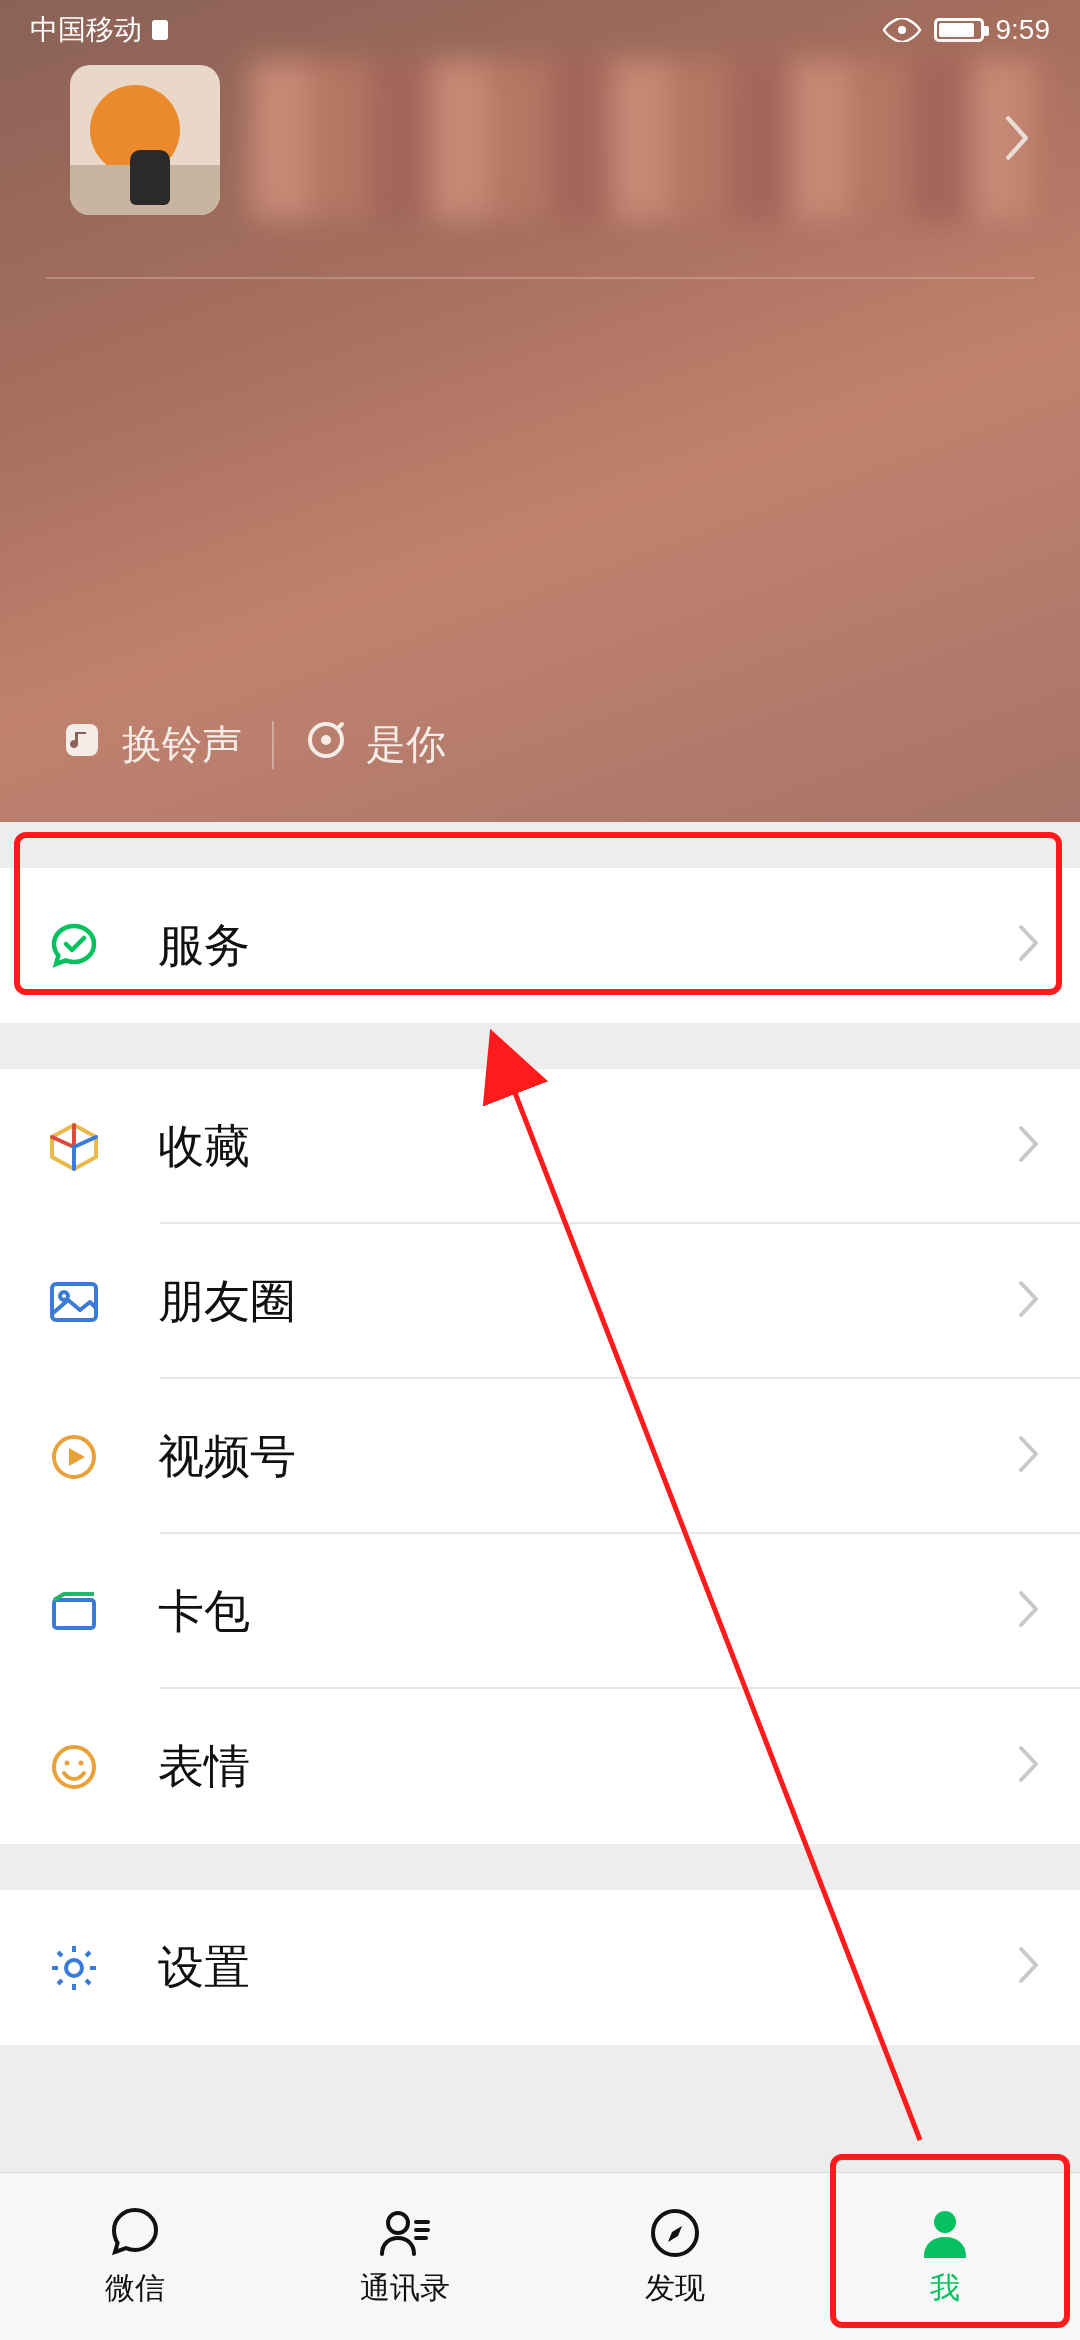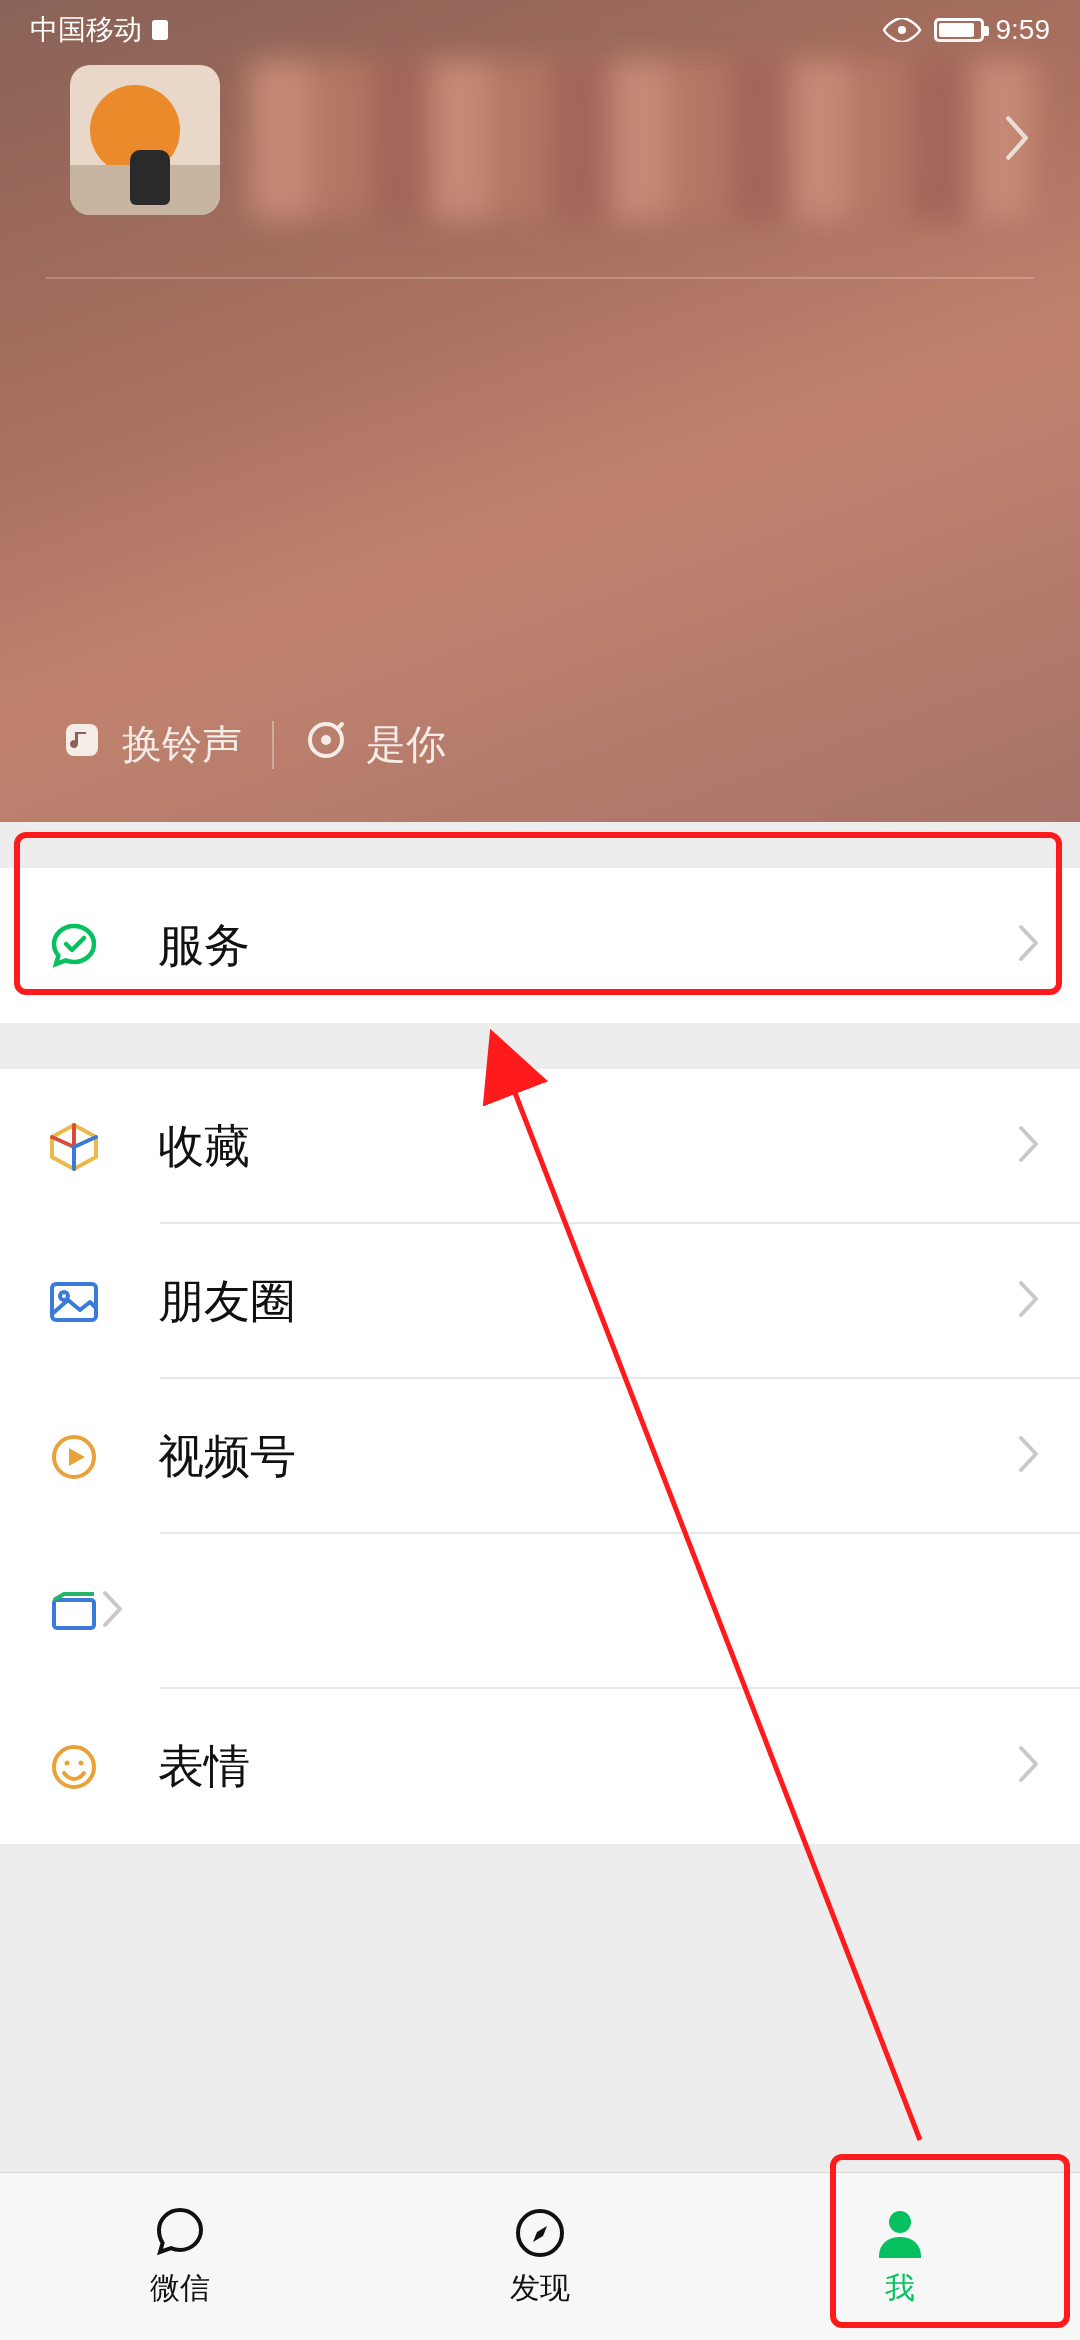--- a/index.html
+++ b/index.html
@@ -209,20 +209,21 @@
           </svg></span>
       <div class="divider-inset"></div>
     </div>
     <div class="row">
       <span class="icon">
         <svg width="56" height="56" viewBox="0 0 56 56" fill="none" stroke-width="4" stroke-linejoin="round">
             <rect x="8" y="16" width="40" height="28" rx="3" stroke="#3a7bd9"></rect>
             <path d="M8 16 L18 10 L48 10" stroke="#28b36a"></path>
           </svg>
       </span>
+      <span class="label">卡包</span>
       <span class="chev"><svg width="22" height="38" viewBox="0 0 22 38" fill="none" stroke="#c9c9c9" stroke-width="4" stroke-linecap="round" stroke-linejoin="round">
             <polyline points="3,3 18,19 3,35"></polyline>
           </svg></span>
       <div class="divider-inset"></div>
     </div>
     <div class="row">
       <span class="icon">
         <svg width="56" height="56" viewBox="0 0 56 56" fill="none" stroke="#e9a23a" stroke-width="4" stroke-linecap="round">
             <circle cx="28" cy="28" r="20"></circle>
             <circle cx="21" cy="24" r="2.5" fill="#e9a23a" stroke="none"></circle>
@@ -231,31 +232,57 @@
           </svg>
       </span>
       <span class="label">表情</span>
       <span class="chev"><svg width="22" height="38" viewBox="0 0 22 38" fill="none" stroke="#c9c9c9" stroke-width="4" stroke-linecap="round" stroke-linejoin="round">
             <polyline points="3,3 18,19 3,35"></polyline>
           </svg></span>
     </div>
   </div>
 
   <div class="gap"></div>
+  <div class="group">
+    <div class="row">
+      <span class="icon">
+        <svg width="56" height="56" viewBox="0 0 56 56" fill="none" stroke="#3a7bd9" stroke-width="4" stroke-linejoin="round">
+            <circle cx="28" cy="28" r="8"></circle>
+            <path d="M28 6v6M28 44v6M6 28h6M44 28h6M12 12l4 4M40 40l4 4M44 12l-4 4M12 44l4-4"></path>
+          </svg>
+      </span>
+      <span class="label">设置</span>
+      <span class="chev"><svg width="22" height="38" viewBox="0 0 22 38" fill="none" stroke="#c9c9c9" stroke-width="4" stroke-linecap="round" stroke-linejoin="round">
+            <polyline points="3,3 18,19 3,35"></polyline>
+          </svg></span>
+    </div>
+  </div>
 
   <div class="spacer"></div>
 
   <div class="tabbar">
     <div class="tab">
       <span class="ticon">
         <svg width="58" height="58" viewBox="0 0 58 58" fill="none" stroke="#111" stroke-width="4">
             <path d="M8 26c0-11 9.5-20 21-20s21 9 21 20-9.5 20-21 20c-3.2 0-6.2-.7-9-1.9L9 48l2.6-9C9.3 35.4 8 30.9 8 26z"></path>
           </svg>
       </span>
       <span>微信</span>
+    </div>
+    <div class="tab">
+      <span class="ticon">
+        <svg width="58" height="58" viewBox="0 0 58 58" fill="none" stroke="#111" stroke-width="4" stroke-linecap="round">
+            <circle cx="22" cy="19" r="10"></circle>
+            <path d="M6 50c0-10 7-16 16-16s16 6 16 16"></path>
+            <line x1="40" y1="18" x2="52" y2="18"></line>
+            <line x1="40" y1="26" x2="52" y2="26"></line>
+            <line x1="40" y1="34" x2="50" y2="34"></line>
+          </svg>
+      </span>
+      <span>通讯录</span>
     </div>
     <div class="tab">
       <span class="ticon">
         <svg width="58" height="58" viewBox="0 0 58 58" fill="none" stroke="#111" stroke-width="4">
             <circle cx="29" cy="29" r="22"></circle>
             <polygon points="36,22 26,28 22,38 32,32" fill="#111" stroke="none"></polygon>
           </svg>
       </span>
       <span>发现</span>
     </div>

